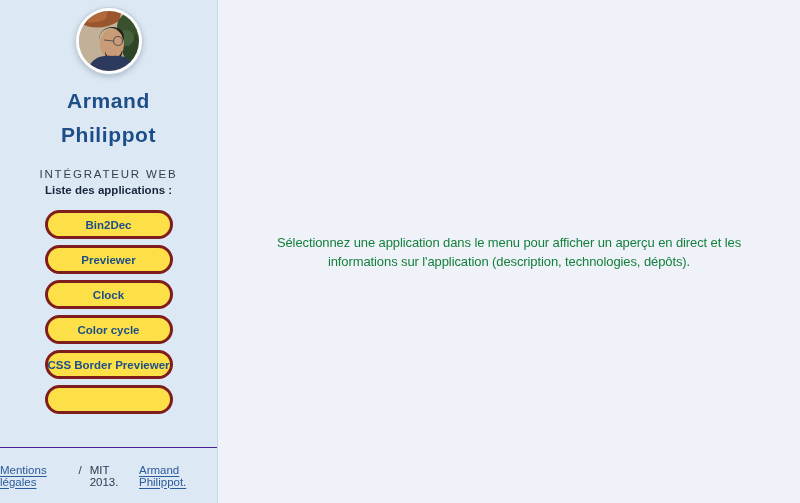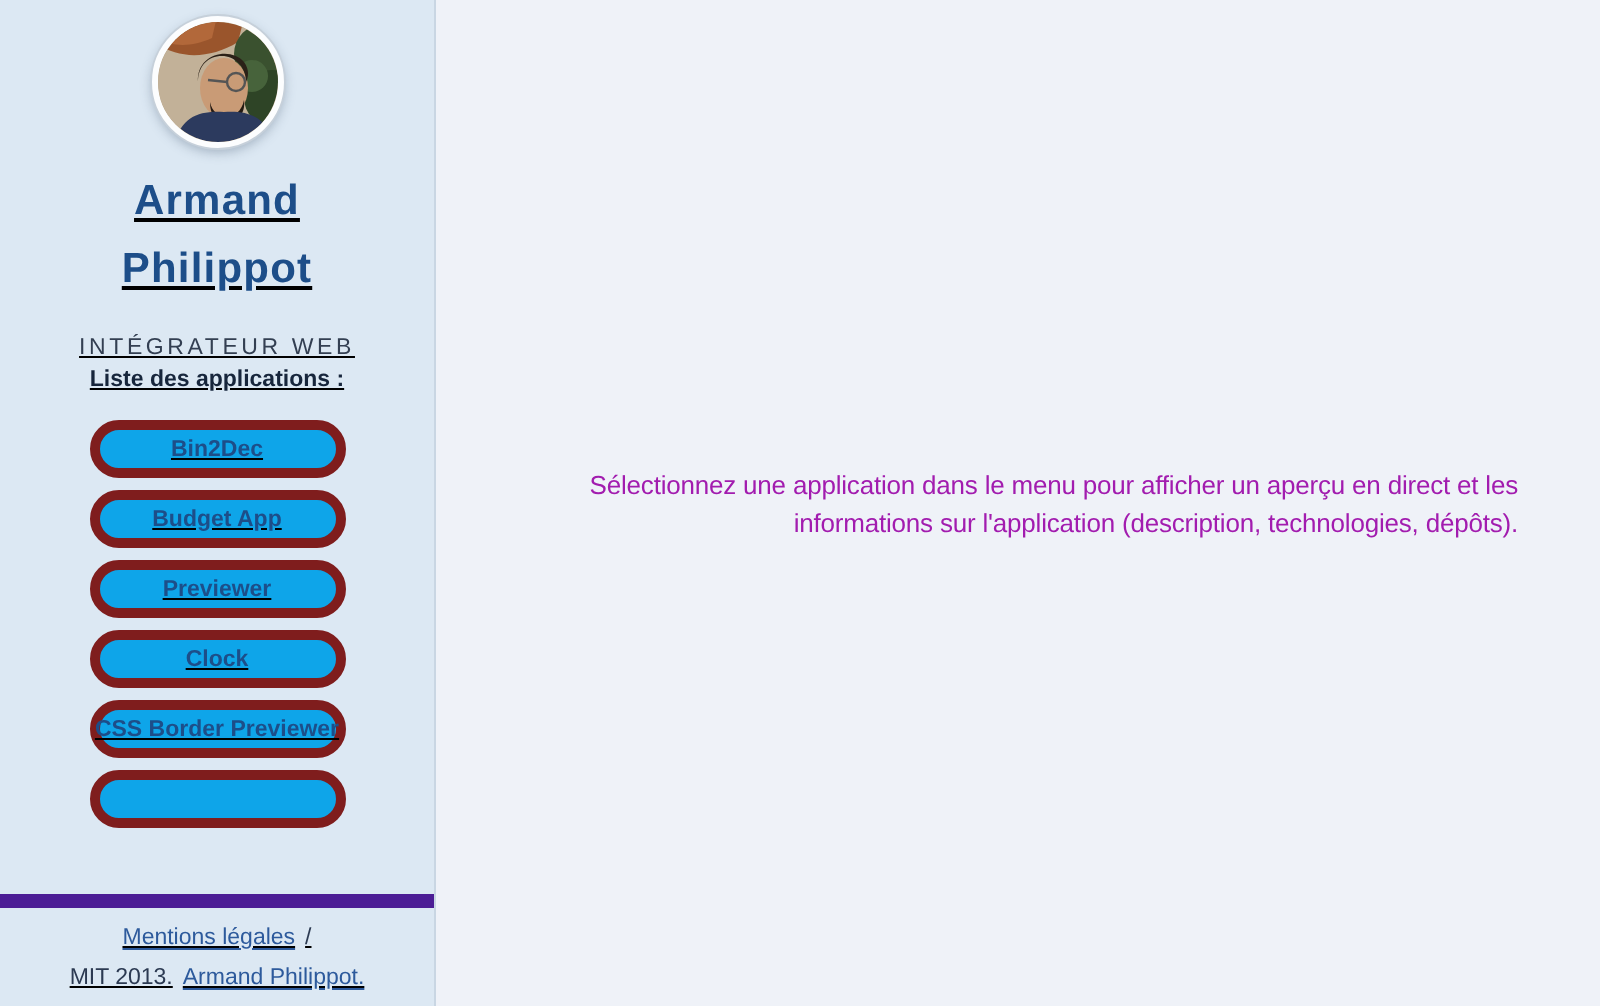--- a/index.html
+++ b/index.html
@@ -8,21 +8,21 @@
     display:flex;
     font-family:"Liberation Sans", sans-serif;
     background:#eff2f8;
   }
 
   
   .sidebar {
     width:218px; min-width:218px; height:503px;
     background:#dce8f3;
     border-right:1px solid #c9d6e3;
-    display:flex; flex-direction:column; align-items:center;text-decoration:underline;
+    display:flex; flex-direction:column; align-items:center;
   }
   .avatar-wrap {
     margin-top:8px;
     width:66px; height:66px; border-radius:50%;
     border:3px solid #fcfdfe;
     box-shadow:0 0 0 1px #c6d0da, 0 2px 6px rgba(70,90,115,.4);
     overflow:hidden; background:#b9a88e; flex:none;
   }
   .avatar-wrap svg { display:block; width:100%; height:100%; }
   .profile-name {
@@ -41,49 +41,49 @@
     font-size:11.5px; font-weight:bold; color:#17263c;
   }
   .apps {
     margin-top:14px; flex:1; width:100%;
     overflow:hidden;
     display:flex; flex-direction:column; align-items:center;
   }
   .app-btn {
     flex:none;
     width:128px; height:29px; margin-bottom:6px;
-    border:5px solid #7f1d1d; border-radius:15px;
-    background:#0ea5e9; color:#1d4e89;
+    border:3px solid #7f1d1d; border-radius:15px;
+    background:#fde047; color:#1d4e89;
     font-family:inherit; font-size:11.5px; font-weight:bold;
     white-space:nowrap; cursor:pointer;
     display:flex; align-items:center; justify-content:center;
   }
   .sidebar-footer {
     flex:none; width:100%; height:56px;
-    border-top:7px solid #4c1d95;
-    display:flex; flex-direction:column; align-items:center; justify-content:center;
+    border-top:1px solid #4c1d95;
+    display:flex; flex-direction:row; align-items:center; justify-content:center;
     gap:8px;
     font-size:11.5px; color:#2c3a52;
   }
   .f-line { display:flex; align-items:baseline; gap:5px; }
   .sidebar-footer a {
     color:#2d5a9c; text-decoration:underline;
     text-underline-offset:2px; cursor:pointer;
   }
 
   
   .main {
     flex:1; height:503px;
     display:flex; align-items:center; justify-content:center;
   }
   .message {
     max-width:500px;
-    text-align:right;
+    text-align:center;
     font-size:13px; line-height:19px; letter-spacing:-.1px;
-    color:#a21caf;
+    color:#15803d;
   }
 </style>
 </head>
 <body>
 
 <aside class="sidebar">
 
   <div class="avatar-wrap">
     <svg viewBox="0 0 60 60" aria-hidden="true">
       <defs>
@@ -112,23 +112,23 @@
     <span>Armand</span>
     <span>Philippot</span>
   </h1>
 
   <p class="job">INTÉGRATEUR WEB</p>
 
   <p class="apps-label">Liste des applications :</p>
 
   <nav class="apps">
     <button class="app-btn">Bin2Dec</button>
-    <button class="app-btn">Budget App</button>
     <button class="app-btn">Previewer</button>
     <button class="app-btn">Clock</button>
+    <button class="app-btn">Color cycle</button>
     <button class="app-btn">CSS Border Previewer</button>
     <button class="app-btn"></button>
   </nav>
 
   <footer class="sidebar-footer">
     <p class="f-line">
       <a href="#">Mentions légales</a>
       <span>/</span>
     </p>
     <p class="f-line">

